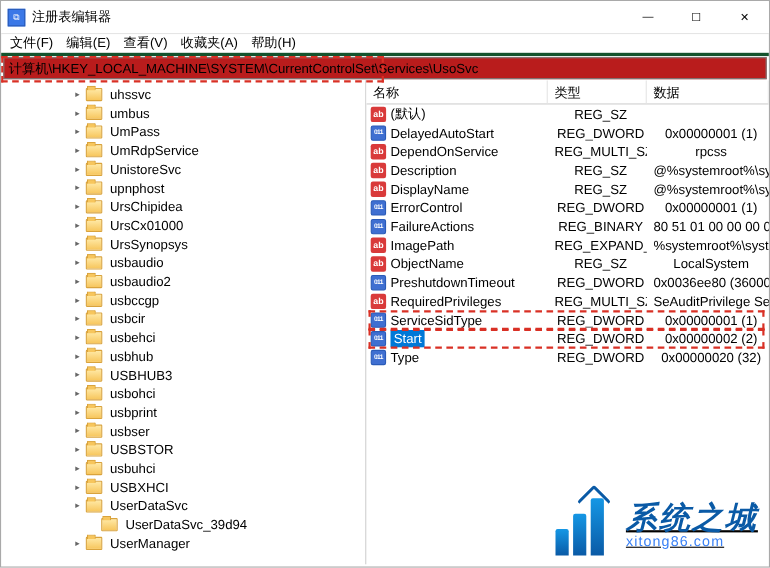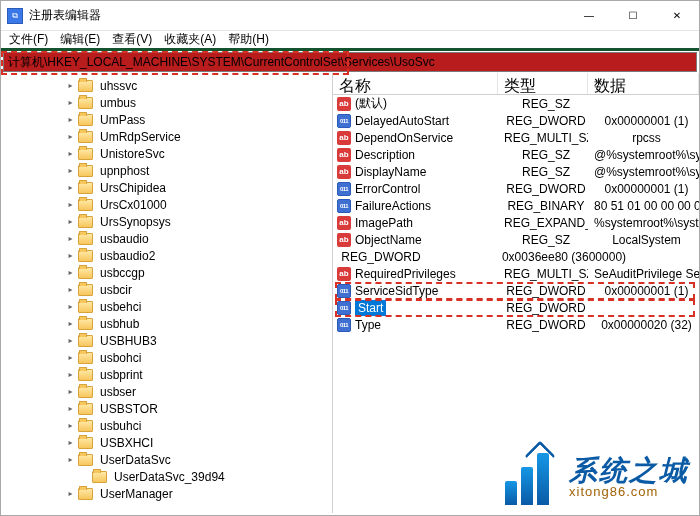--- a/index.html
+++ b/index.html
@@ -132,21 +132,21 @@
     flex: 1;
     display: flex;
     flex-direction: column;
     overflow: hidden;
   }
   .list-header {
     display: flex;
     height: 22px;
     border-bottom: 1px solid #d0d0d0;
     background: #fff;
-    font-size: 16px;
+    font-size: 12px;
   }
   .col-h {
     padding: 3px 6px;
     border-right: 1px solid #e5e5e5;
     text-align: left;
   }
   .col-name-h { width: 165px; }
   .col-type-h { width: 90px;}
   .col-data-h { flex: 1; }
 
@@ -195,20 +195,21 @@
     height: 18px;
   }
 
   
   .watermark {
     position: absolute;
     bottom: 10px; right: 10px;
     display: flex; align-items: center;
     gap: 8px;
     pointer-events: none;
+    text-decoration: underline;
   }
   .wm-logo {
     width: 56px; height: 56px;
     position: relative;
   }
   .wm-bar {
     position: absolute;
     bottom: 0;
     width: 12px;
     background: linear-gradient(#1597e5, #0a5aa6);
@@ -221,21 +222,21 @@
     position: absolute;
     top: -4px; left: 24px;
     width: 22px; height: 22px;
     border-top: 3px solid #0a5aa6;
     border-right: 3px solid #0a5aa6;
     transform: rotate(-45deg);
     border-radius: 3px;
   }
   .wm-text { display:flex; flex-direction:column; line-height:1;}
   .wm-cn { font-size: 28px; font-weight: 700; color: #0a5aa6; font-style: italic; letter-spacing: 2px;}
-  .wm-en { font-size: 13px; color: #a16207; letter-spacing: 1px; }
+  .wm-en { font-size: 13px; color: #3b82f6; letter-spacing: 1px; }
 </style>
 </head>
 <body>
 
 <div class="titlebar">
   <span class="titlebar-icon">⧉</span>
   <span class="titlebar-title">注册表编辑器</span>
   <div class="win-btns">
     <div class="win-btn">—</div>
     <div class="win-btn">☐</div>
@@ -458,20 +459,24 @@
         </div>
         <div class="list-row">
           <div class="cell cell-name">
             <span class="val-icon ico-sz"></span>
             <span class="name-text">ObjectName</span>
           </div>
           <div class="cell cell-type">REG_SZ</div>
           <div class="cell cell-data">LocalSystem</div>
         </div>
         <div class="list-row">
+          <div class="cell cell-name">
+            <span class="val-icon ico-dw"></span>
+            <span class="name-text">PreshutdownTimeout</span>
+          </div>
           <div class="cell cell-type">REG_DWORD</div>
           <div class="cell cell-data">0x0036ee80 (3600000)</div>
         </div>
         <div class="list-row">
           <div class="cell cell-name">
             <span class="val-icon ico-sz"></span>
             <span class="name-text">RequiredPrivileges</span>
           </div>
           <div class="cell cell-type">REG_MULTI_SZ</div>
           <div class="cell cell-data">SeAuditPrivilege SeCreate</div>
@@ -484,20 +489,21 @@
           <div class="cell cell-type">REG_DWORD</div>
           <div class="cell cell-data">0x00000001 (1)</div>
         </div>
         <div class="row-highlight1" style="top: 187px;"></div>
         <div class="list-row selected">
           <div class="cell cell-name">
             <span class="val-icon ico-dw"></span>
             <span class="name-text">Start</span>
           </div>
           <div class="cell cell-type">REG_DWORD</div>
+          <div class="cell cell-data">0x00000002 (2)</div>
         </div>
         <div class="row-highlight2" style="top: 204px;"></div>
         <div class="list-row">
           <div class="cell cell-name">
             <span class="val-icon ico-dw"></span>
             <span class="name-text">Type</span>
           </div>
           <div class="cell cell-type">REG_DWORD</div>
           <div class="cell cell-data">0x00000020 (32)</div>
         </div>

